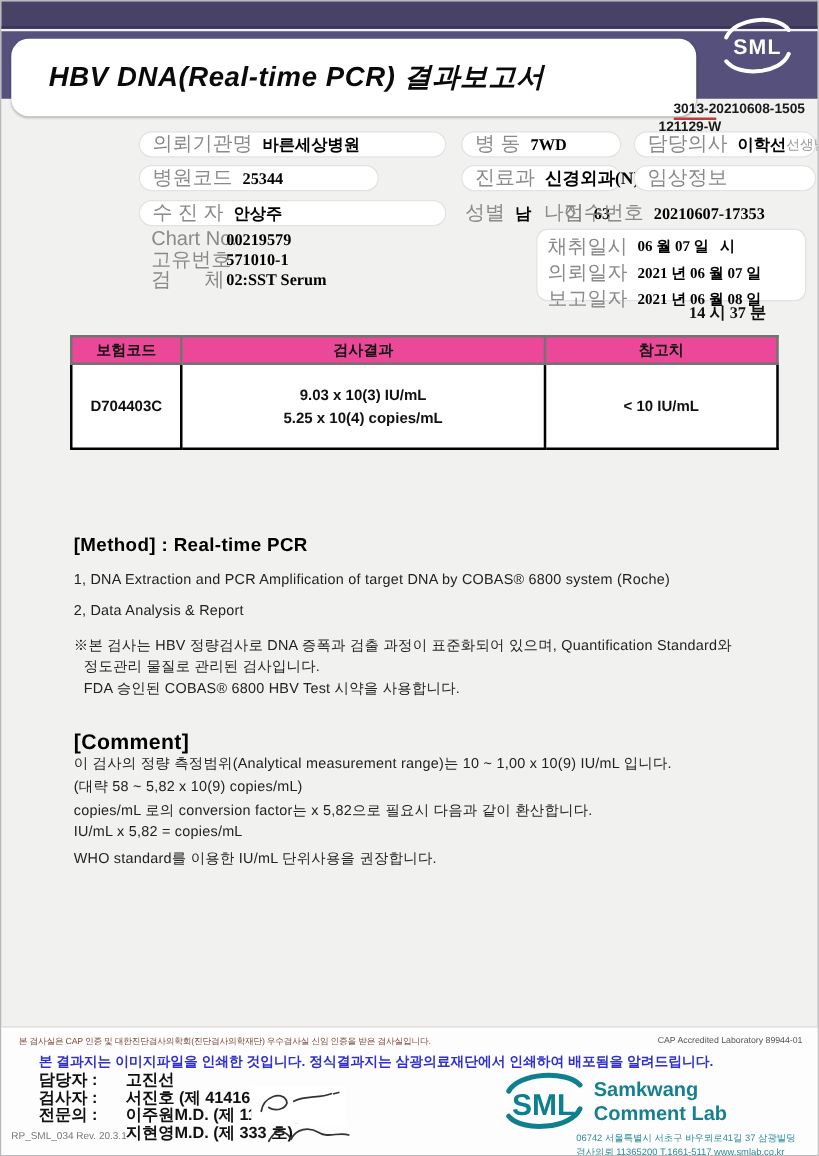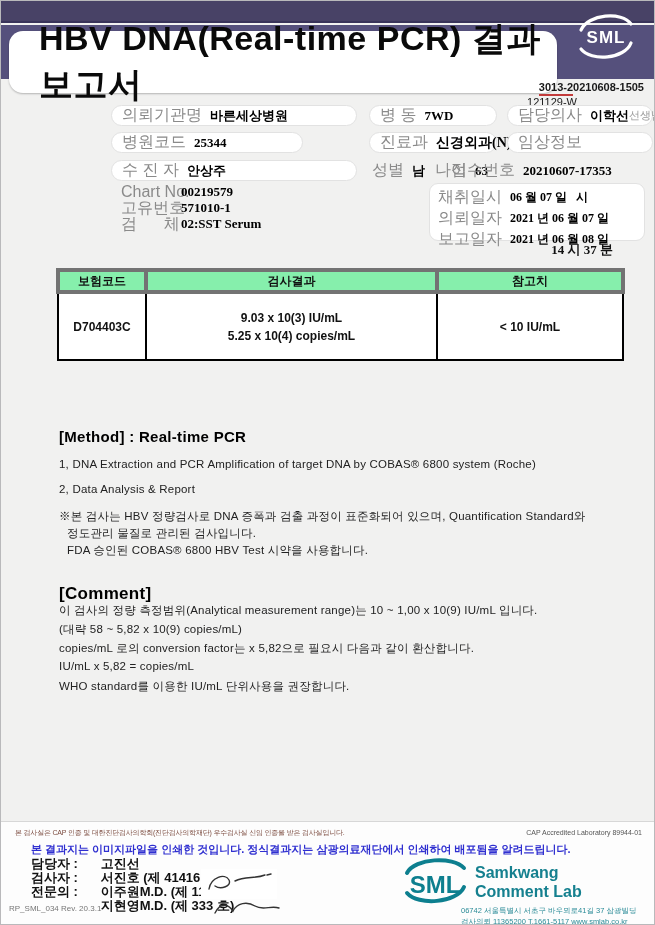--- a/index.html
+++ b/index.html
@@ -16,29 +16,29 @@
 
   
   .topbar   { left:0; top:0; width:655px; height:22px; background:#484266; border-bottom:2px solid #39345a; }
   .purpleband { left:0; top:24px; width:655px; height:54px; background:#55507c; }
   .titlebox {
     left:8px; top:30px; width:548px; height:62px;
     background:#ffffff; border-radius:14px;
     box-shadow:0 1px 2px rgba(0,0,0,.25);
     display:flex; align-items:center; padding-left:30px;
   }
-  .titlebox h1 { font-size:34px; font-weight:bold; color:#0a0a0a; letter-spacing:0.5px; }
+  .titlebox h1 { font-size:22px; font-weight:bold; color:#0a0a0a; letter-spacing:0.5px;font-style:italic; }
   .sml-logo-header { right:16px; top:8px; width:64px; height:56px; }
   .sml-logo-header .sml-word {
     position:absolute; left:0; right:0; top:19px; text-align:center;
     color:#fff; font-weight:bold; font-size:17px; letter-spacing:1px;
   }
   .docnum  { right:10px; top:80px; font-size:11px; font-weight:bold; color:#1a1a1a; text-align:right; }
   .docnum .redline { display:block; position:absolute; left:0; top:13px; width:34px; height:2px; background:#c23b3b; }
-  .slidenum { right:77px; top:95px; font-size:11px; font-weight:normal; color:#1a1a1a; }
+  .slidenum { right:77px; top:95px; font-size:11px; font-weight:bold; color:#1a1a1a; }
 
   
   .pill {
     position:absolute; height:21px; background:#fff; border:1px solid #e2e2e2;
     border-radius:11px; display:flex; align-items:center; padding:0 10px;
     white-space:nowrap;
   }
   .lbl  { font-size:16px; color:#8a8a8a; margin-right:8px;text-align:center; }
   .val  { font-size:13px; font-weight:bold; font-family:"Liberation Serif", serif; color:#000; }
   .suffix { font-size:11px; color:#9a9a9a; margin-left:auto; }
@@ -52,21 +52,21 @@
   .daterow { display:flex; align-items:center; white-space:nowrap; }
   .daterow .val { font-size:12px; }
   .reporttime { left:0; top:240px; width:612px; text-align:right; font-size:13px; font-weight:bold; font-family:"Liberation Serif", serif;padding-left:24px; }
 
   
   table.results {
     position:absolute; left:55px; top:267px; width:565px;
     border-collapse:collapse; table-layout:fixed;
   }
   table.results th {
-    background:#86efac; border:4px solid #737373; height:22px;
+    background:#ec4899; border:2px solid #737373; height:22px;
     font-family:Liberation Serif, serif; font-size:12px; font-weight:bold;
   }
   table.results td {
     border:2px solid #000; height:68px; text-align:center;
     font-size:12px; font-weight:bold; background:#fff;
   }
   .res-line { line-height:18px; }
 
   
   .sec-title { font-weight:bold; font-size:15px; color:#000; letter-spacing:0.3px; }

